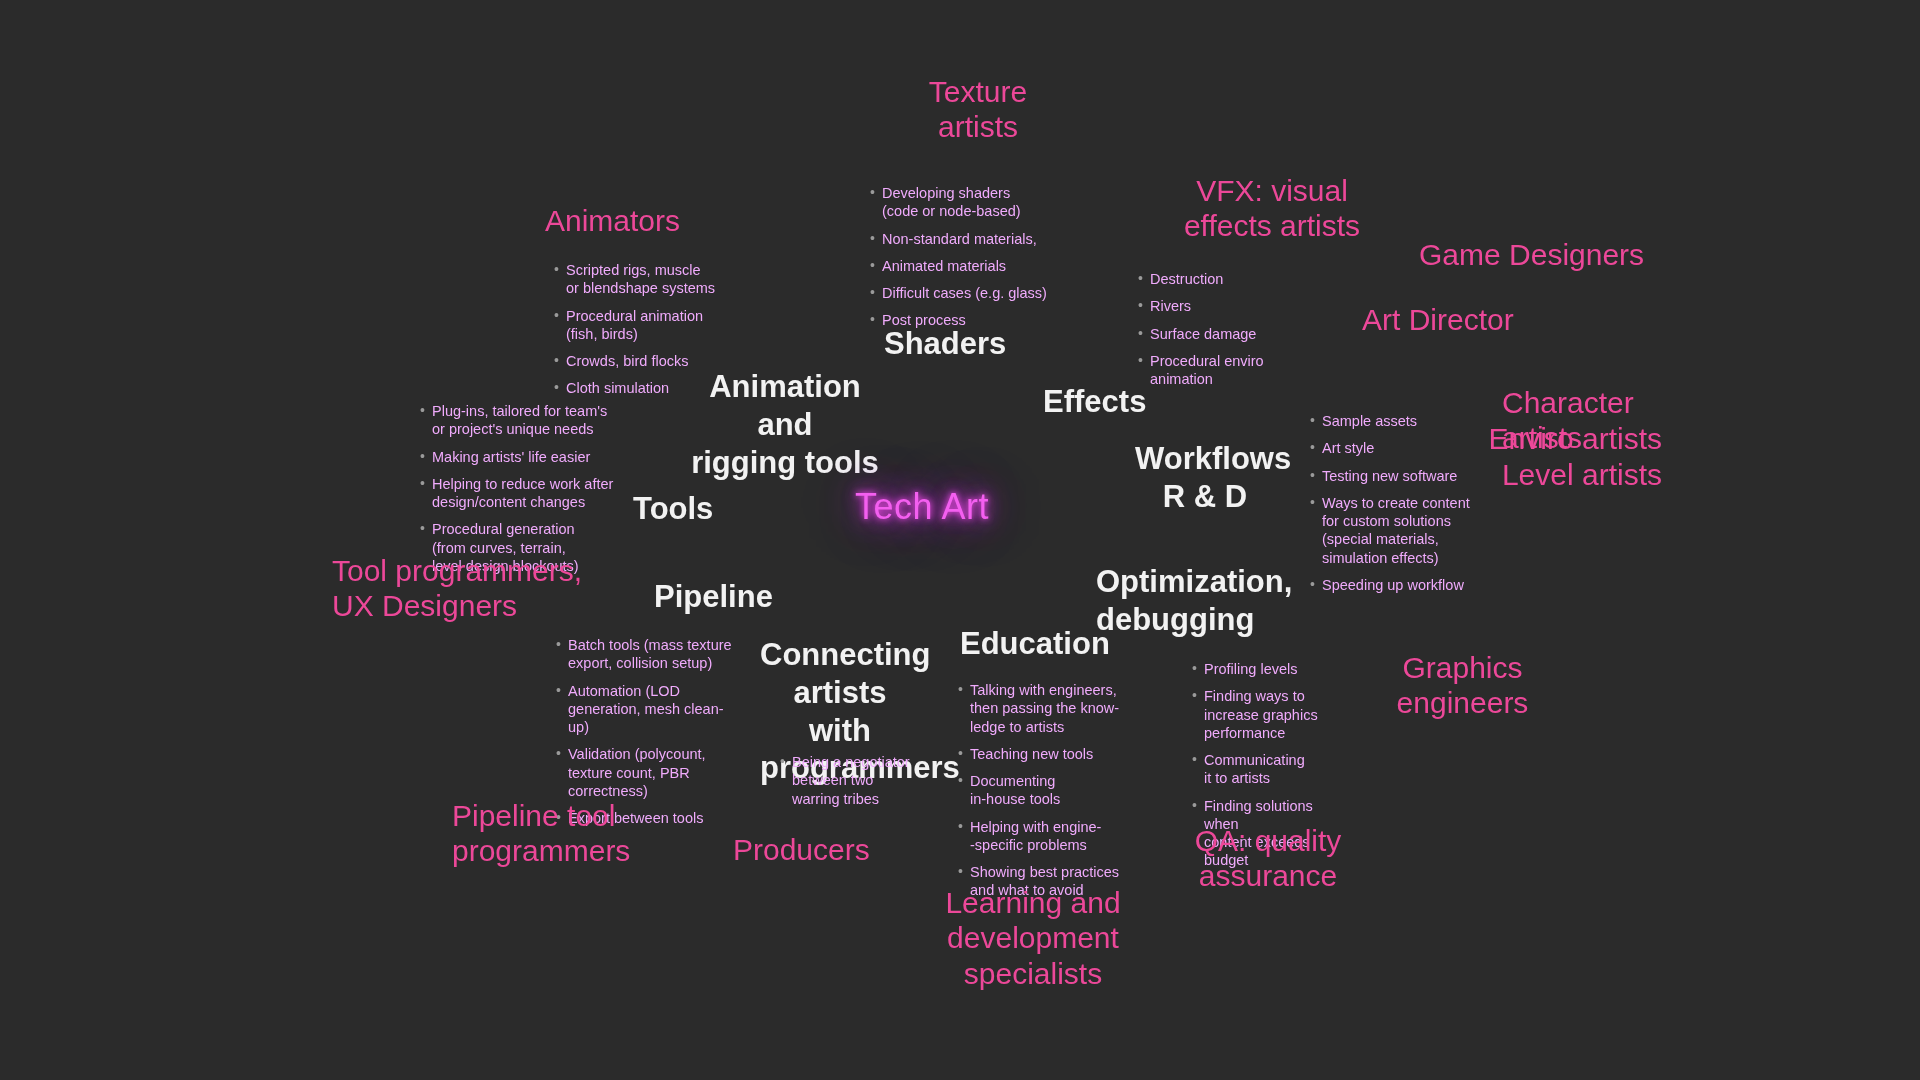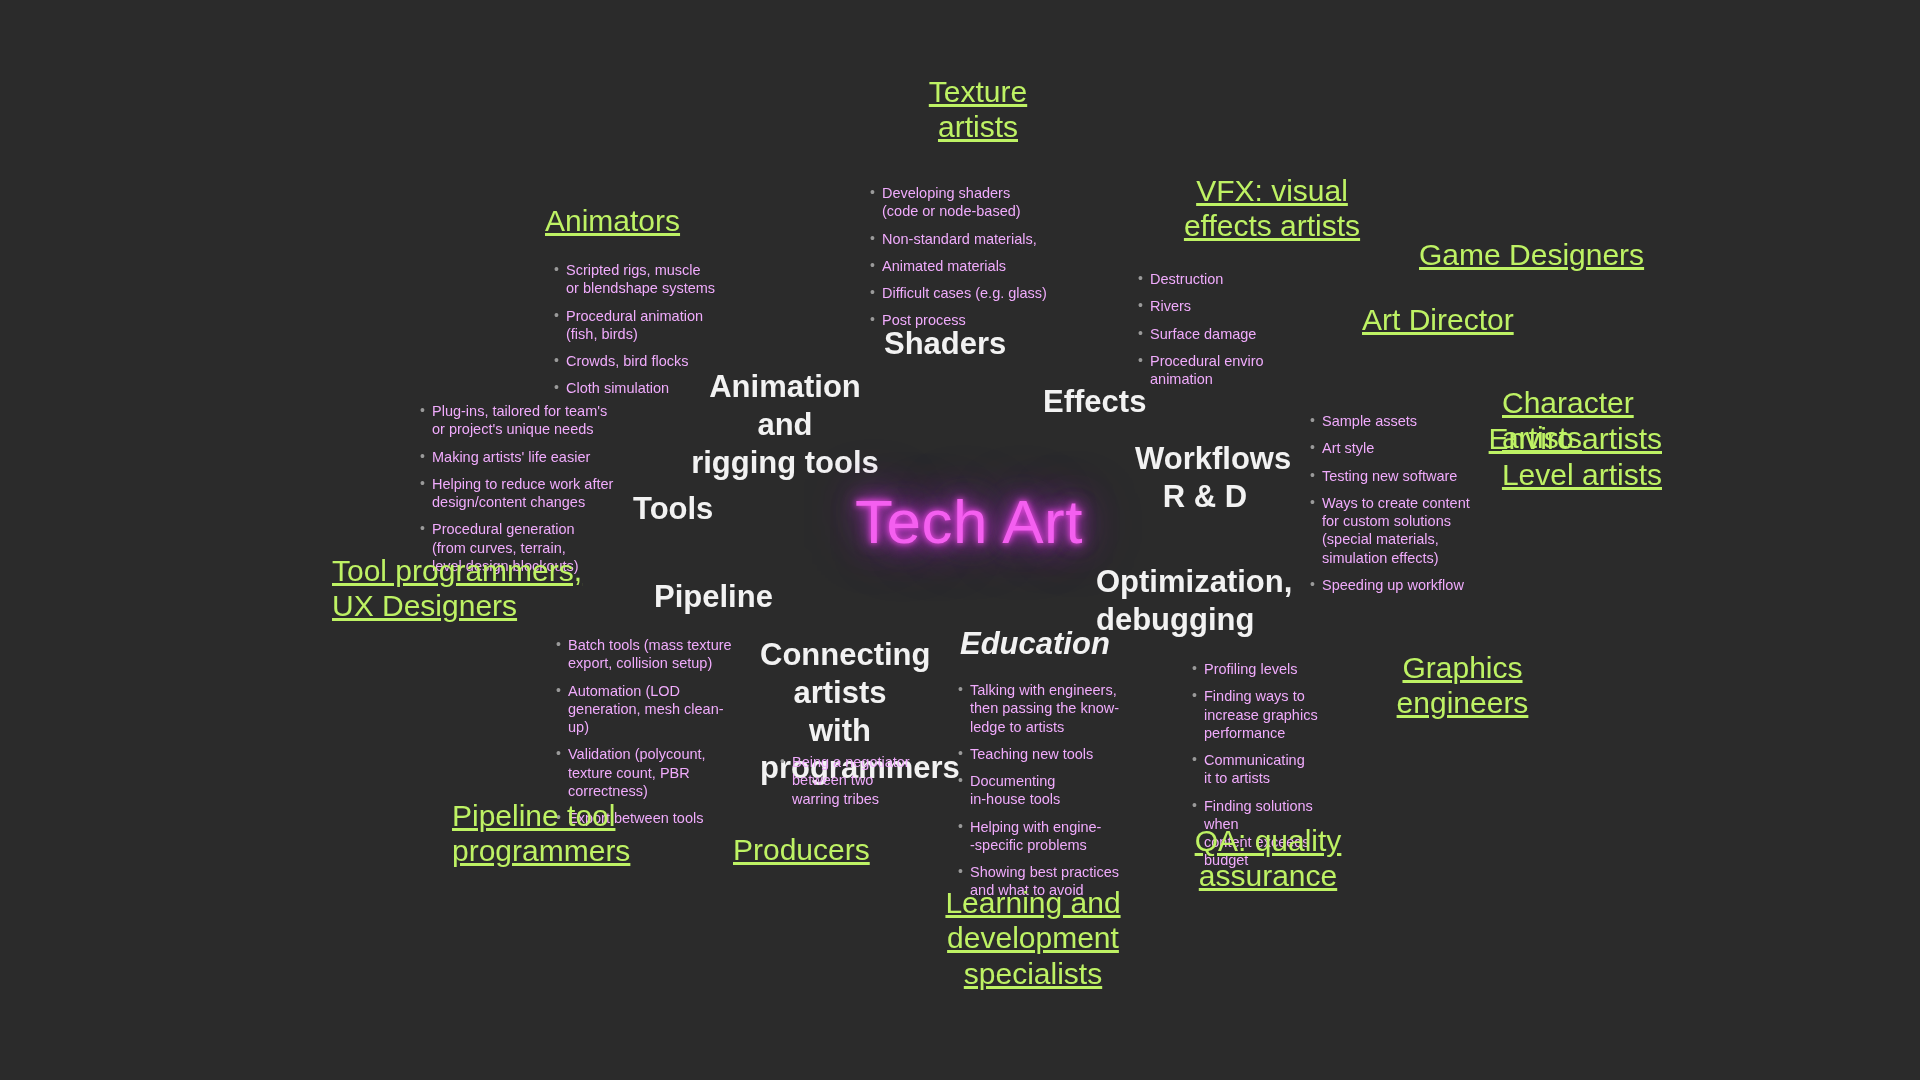--- a/index.html
+++ b/index.html
@@ -14,25 +14,24 @@
     background: #2b2b2b;
     overflow: hidden;
     font-family: "Liberation Sans", sans-serif;
     -webkit-font-smoothing: antialiased;
   }
   .node {
     position: absolute;
   }
   
   .role {
-    color: #bef264;
+    color: #ec4899;
     font-weight: 400;
     line-height: 1.18;
     white-space: pre-line;
-    text-decoration: underline;
   }
   .role.big   { font-size: 30px; }
 
   
   .cat {
     color: #f2f2f2;
     font-weight: bold;
     line-height: 1.22;
     white-space: pre-line;
   }
@@ -59,21 +58,21 @@
     position: absolute;
     left: 0;
     top: 0;
     color: #9a9a9a;
     font-size: 14px;
   }
 
   
   #tech-art {
     color: #f45ff0;
-    font-size: 62px;
+    font-size: 36px;
     font-weight: 500;
     letter-spacing: 0.5px;
     text-shadow:
       0 0 6px #ff4df5,
       0 0 16px #e03ce8,
       0 0 34px #b02fd0,
       0 0 56px #7a1fa8;
   }
 </style>
 </head>
@@ -156,21 +155,21 @@
   <div class="node" style="left:764px; top:737px; width:190px;">
     <ul class="bullets">
       <li>Being a negotiator
 between two
 warring tribes</li>
     </ul>
   </div>
 
   <div class="node role big" style="left:733px; top:832px;">Producers</div>
 
-  <div class="node cat lg" style="left:960px; top:625px;font-style:italic;">Education</div>
+  <div class="node cat lg" style="left:960px; top:625px;">Education</div>
 
   <div class="node" style="left:942px; top:665px; width:205px;">
     <ul class="bullets">
       <li>Talking with engineers,
 then passing the know-
 ledge to artists</li>
       <li>Teaching new tools</li>
       <li>Documenting
 in-house tools</li>
       <li>Helping with engine-

